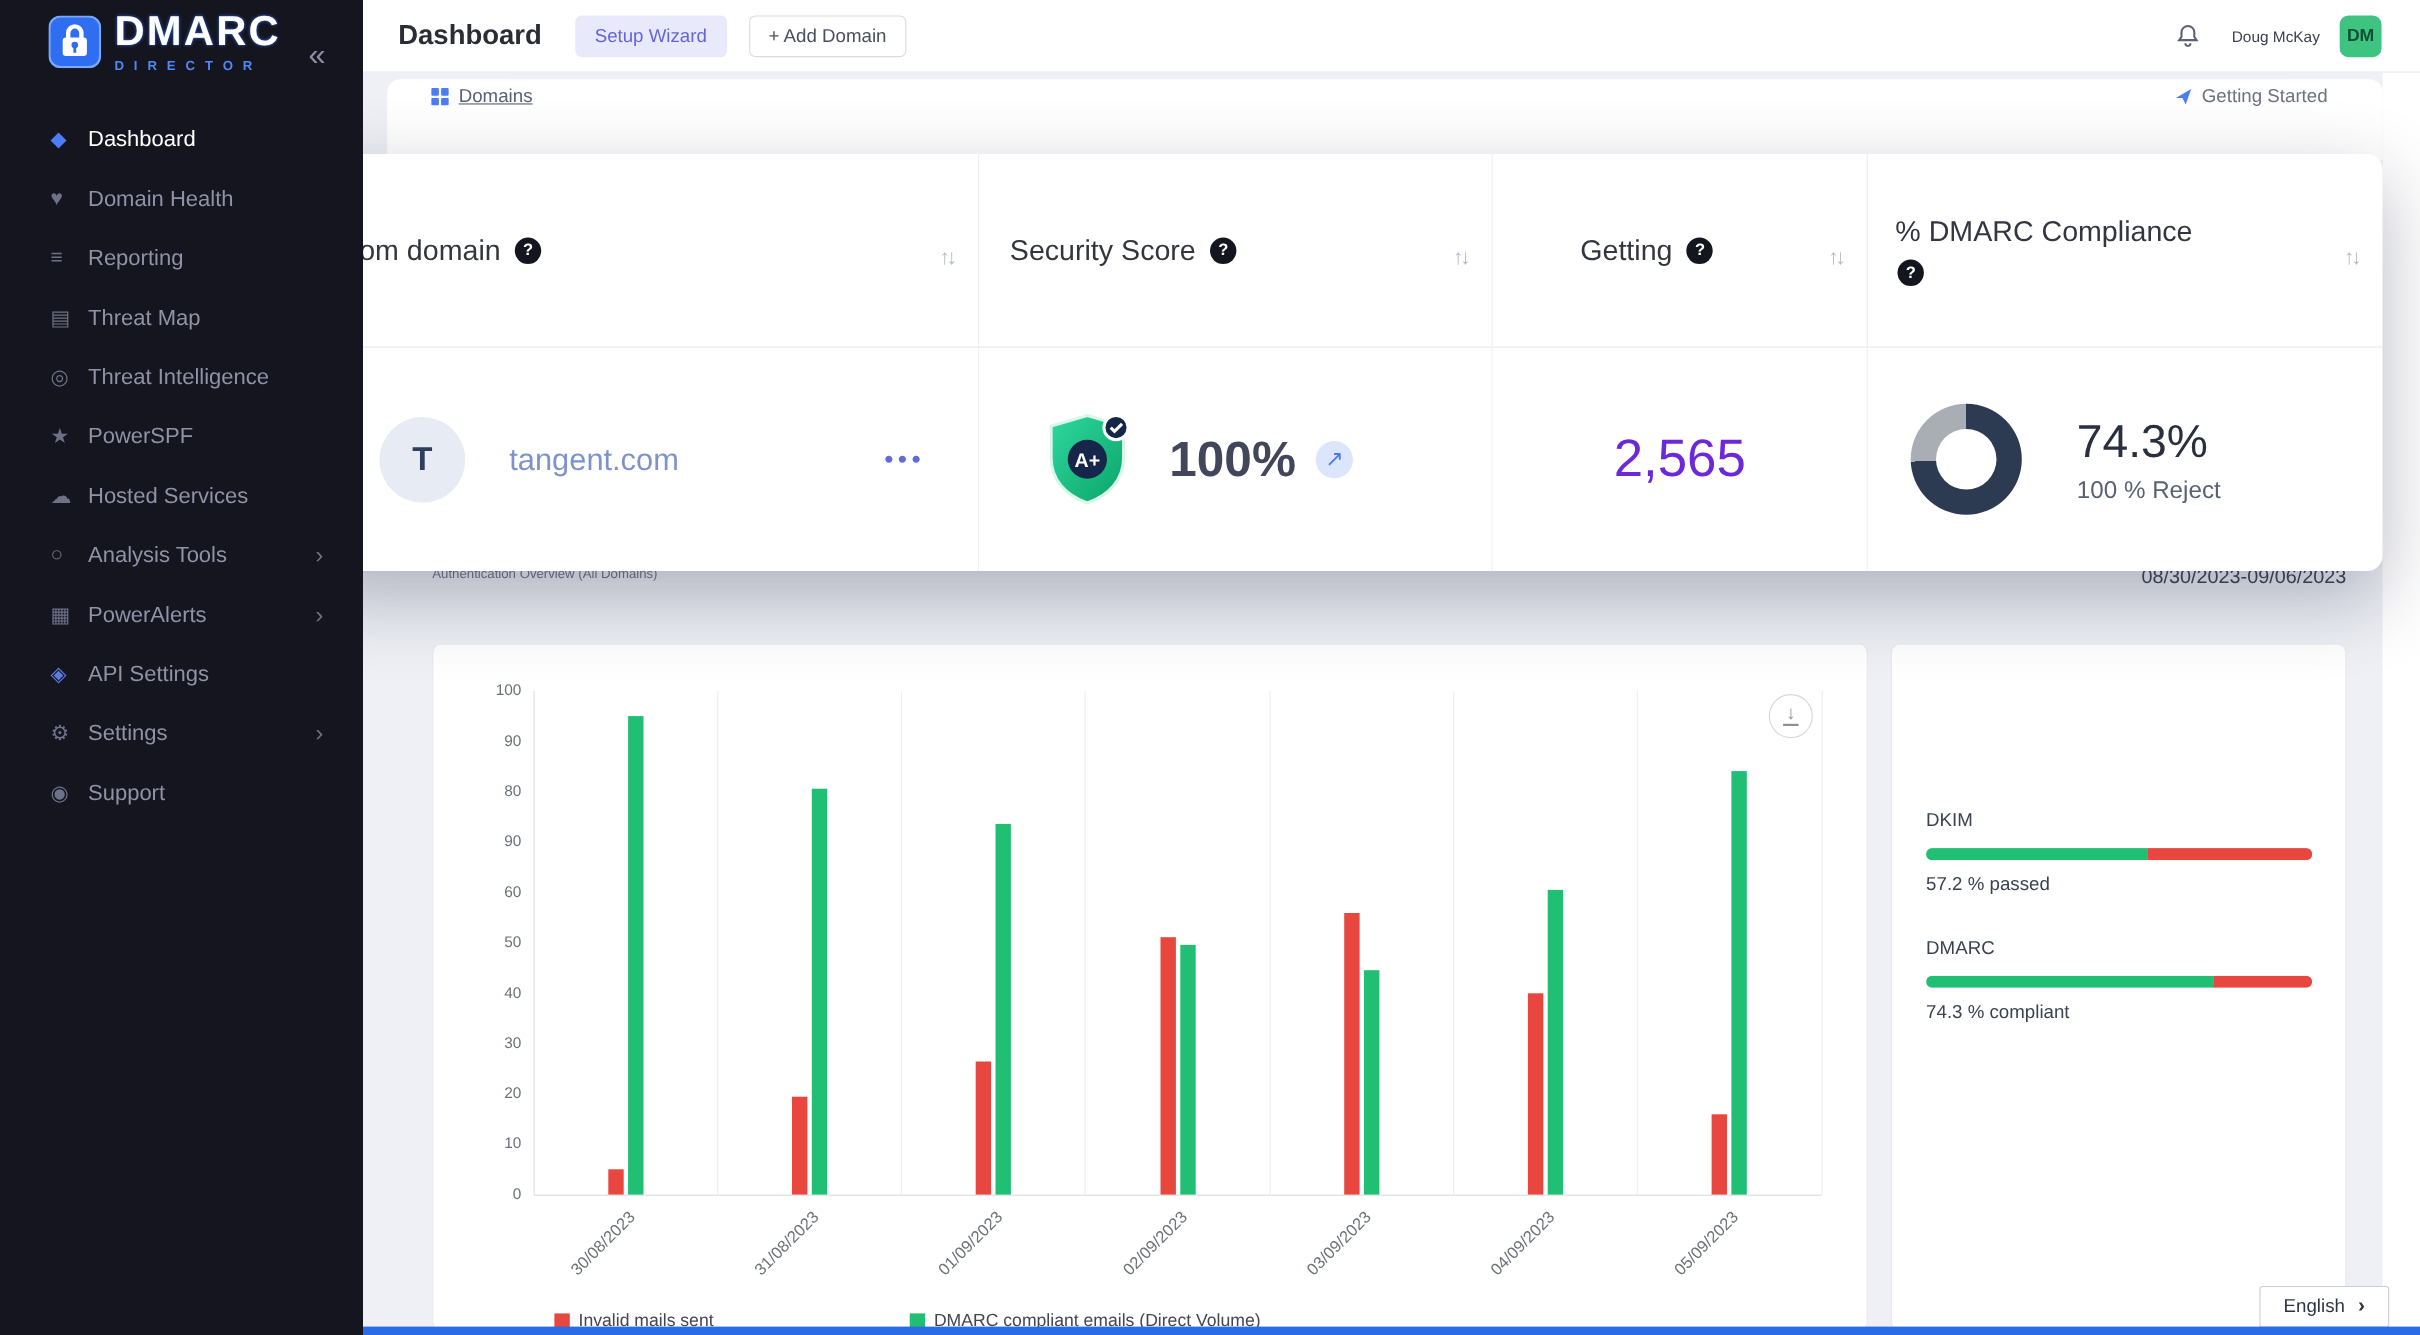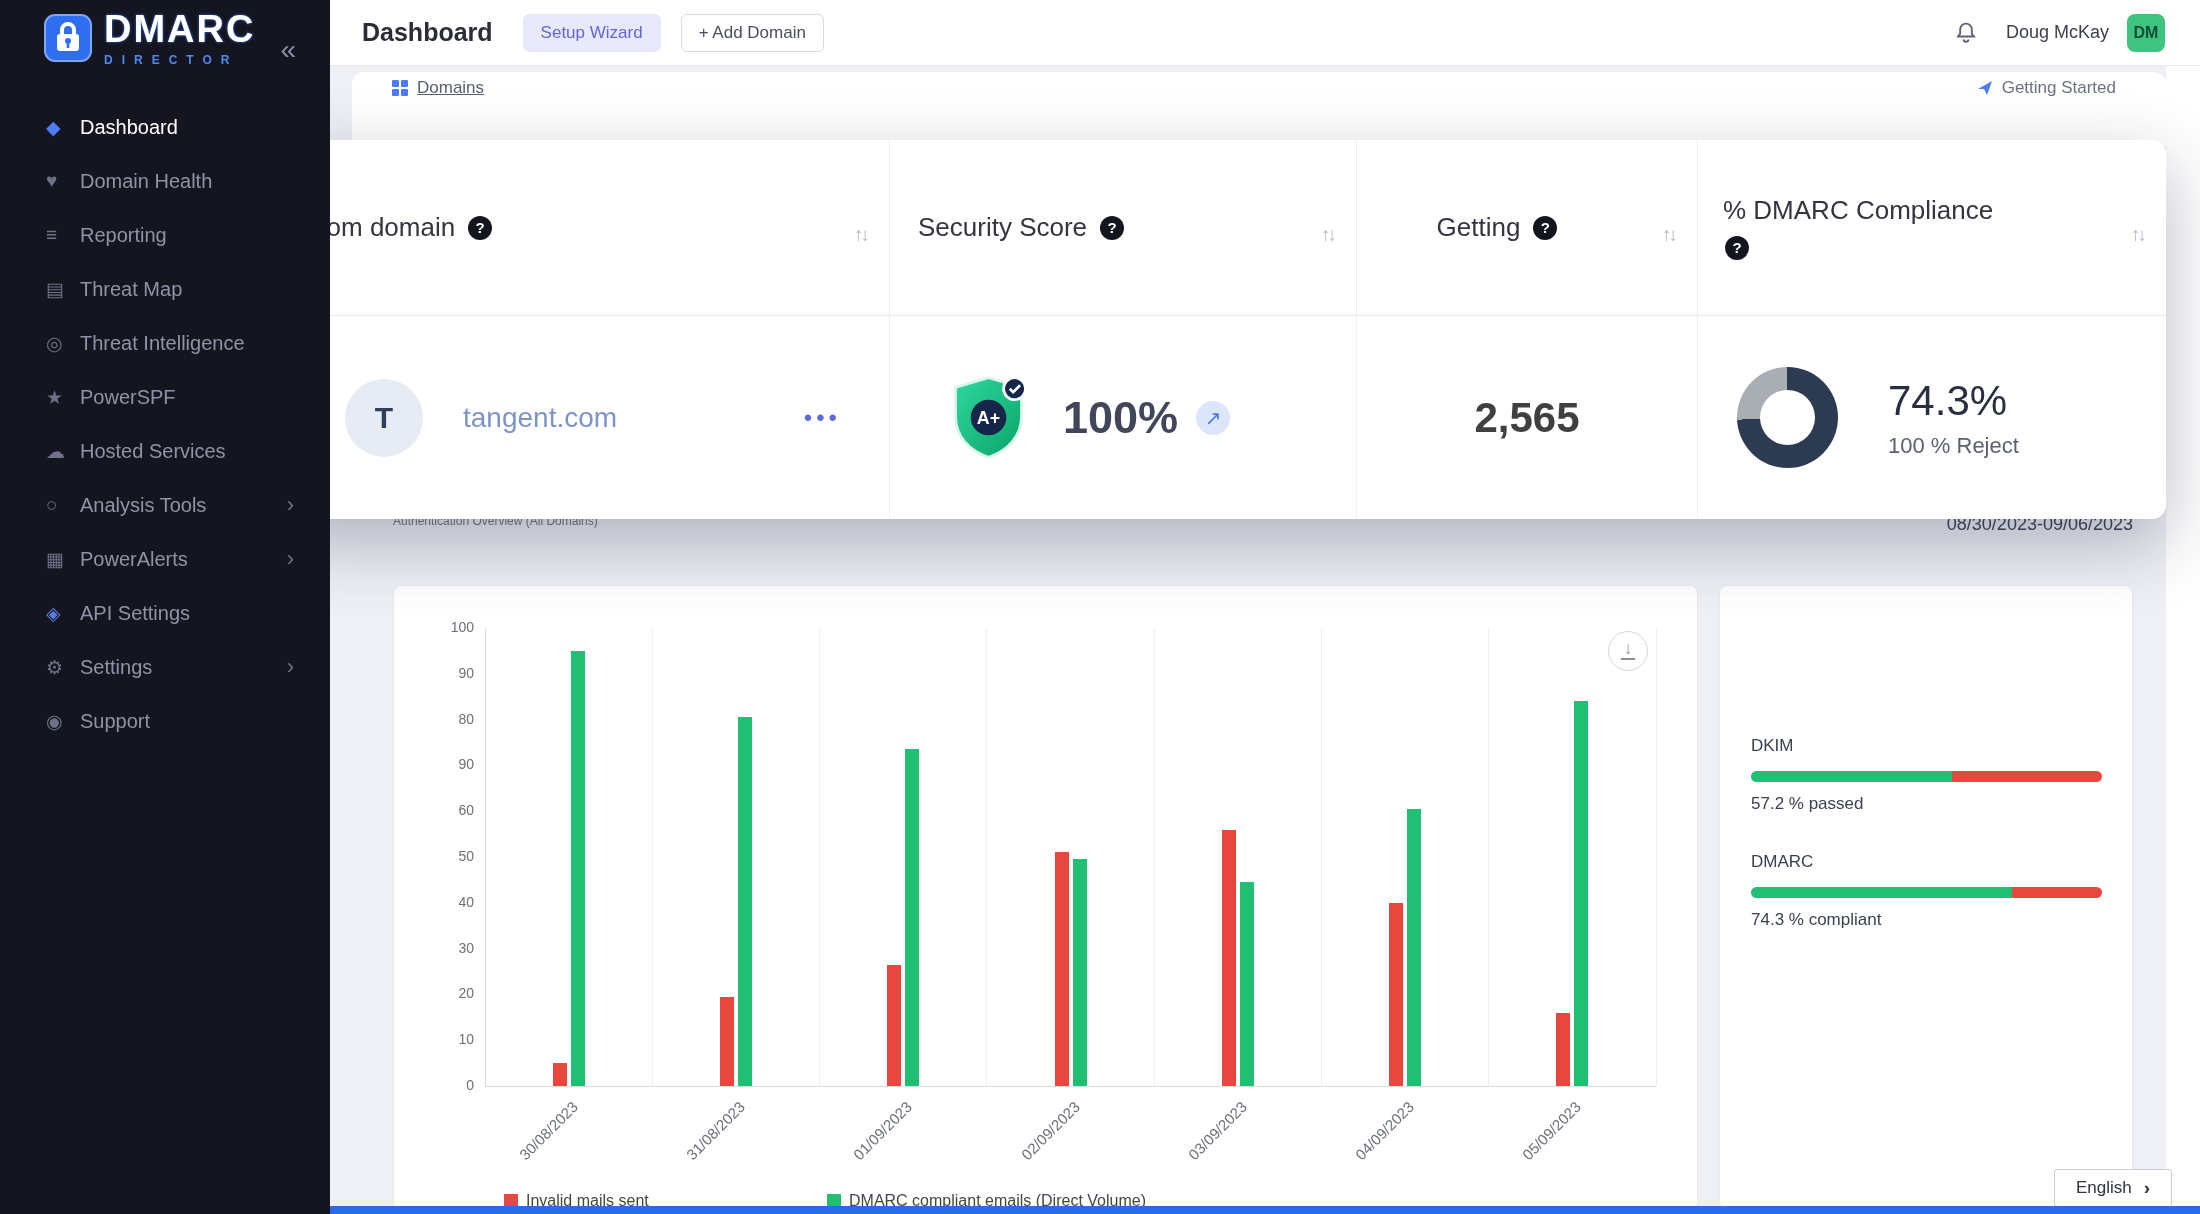--- a/index.html
+++ b/index.html
@@ -21,21 +21,21 @@
   .nav-icon.blue{color:#5b7be0;}
   .nav-chevron{position:absolute;right:36px;color:#6e7288;font-size:22px;}
 
   
   .topbar{position:absolute;left:330px;top:0;width:1870px;height:66px;background:#ffffff;border-bottom:1px solid #e8e8ee;display:flex;align-items:center;box-sizing:border-box;z-index:8;}
   .page-title{margin-left:32px;font-size:25px;font-weight:bold;color:#2a2c36;}
   .pill-purple{margin-left:30px;background:#e9e9fc;color:#6565d8;font-size:17px;padding:9px 18px;border-radius:6px;cursor:pointer;}
   .btn-outline{margin-left:20px;background:#ffffff;color:#4a4f5d;font-size:17px;padding:8px 17px;border:1px solid #d9dae3;border-radius:6px;cursor:pointer;}
   .top-right{margin-left:auto;display:flex;align-items:center;margin-right:35px;}
   .bell{width:28px;height:28px;cursor:pointer;}
-  .user-name{margin-left:26px;font-size:18px;color:#3c4150;}
+  .user-name{margin-left:26px;font-size:14px;color:#3c4150;}
   .avatar{margin-left:18px;width:38px;height:38px;border-radius:8px;background:#3fc380;color:#0f4f33;font-weight:bold;font-size:16px;display:flex;align-items:center;justify-content:center;cursor:pointer;}
 
   
   .subheader{position:absolute;left:352px;top:72px;width:1814px;height:74px;background:#ffffff;border-radius:12px 12px 0 0;z-index:3;}
   .domains-label{position:absolute;left:40px;top:6px;display:flex;align-items:center;font-size:17px;color:#596075;text-decoration:underline;}
   .domains-label svg{margin-right:9px;}
   .getting-started{position:absolute;right:50px;top:6px;display:flex;align-items:center;font-size:17px;color:#6b7280;cursor:pointer;}
   .getting-started svg{margin-right:8px;}
 
   
@@ -50,21 +50,21 @@
   .hc3{justify-content:center;padding-right:60px;}
   .hc4{padding-left:25px;align-items:center;}
   .hc4 .stack .help{margin-left:2px;margin-top:10px;}
   .row-avatar{width:78px;height:78px;border-radius:50%;background:#e6ebf4;color:#2f3e5c;font-size:30px;font-weight:600;display:flex;align-items:center;justify-content:center;margin-left:64px;flex:0 0 auto;}
   .domain-link{margin-left:40px;font-size:28px;color:#7e93c9;cursor:pointer;}
   .row-dots{position:absolute;right:48px;color:#5f6bd8;font-size:24px;letter-spacing:4px;cursor:pointer;}
   .bc2{padding-left:60px;}
   .score-text{margin-left:36px;font-size:45px;color:#42465a;font-weight:700;text-align:center;}
   .score-arrow{margin-left:18px;width:34px;height:34px;border-radius:50%;background:#dbe5fb;color:#4f78e8;font-size:20px;display:flex;align-items:center;justify-content:center;cursor:pointer;}
   .bc3{justify-content:center;}
-  .volume-text{font-size:42px;color:#404040;font-weight:700;}
+  .volume-text{font-size:48px;color:#6d28d9;font-weight:400;}
   .bc4{padding-left:39px;}
   .donut{position:relative;width:101px;height:101px;border-radius:50%;flex:0 0 auto;}
   .donut::after{content:"";position:absolute;left:23px;top:23px;width:55px;height:55px;border-radius:50%;background:#ffffff;}
   .donut-texts{margin-left:50px;}
   .donut-pct{font-size:42px;color:#2a2f3f;font-weight:500;}
   .donut-note{font-size:22px;color:#5a6170;margin-top:8px;}
 
   
   .overview-title{position:absolute;left:393px;top:514px;font-size:12px;color:#707683;z-index:4;}
   .overview-dates{position:absolute;right:67px;top:514px;font-size:18px;color:#3e4557;z-index:4;}

